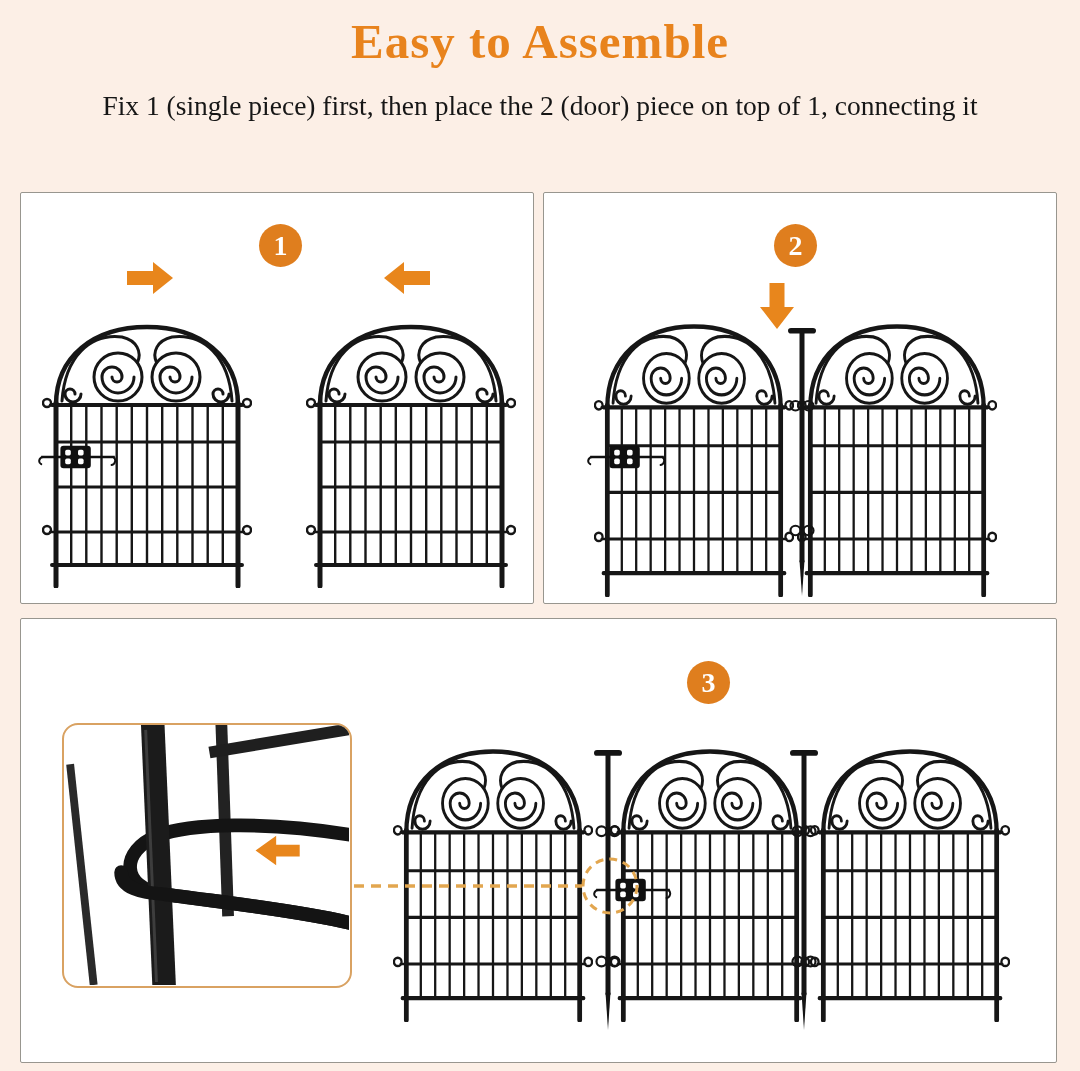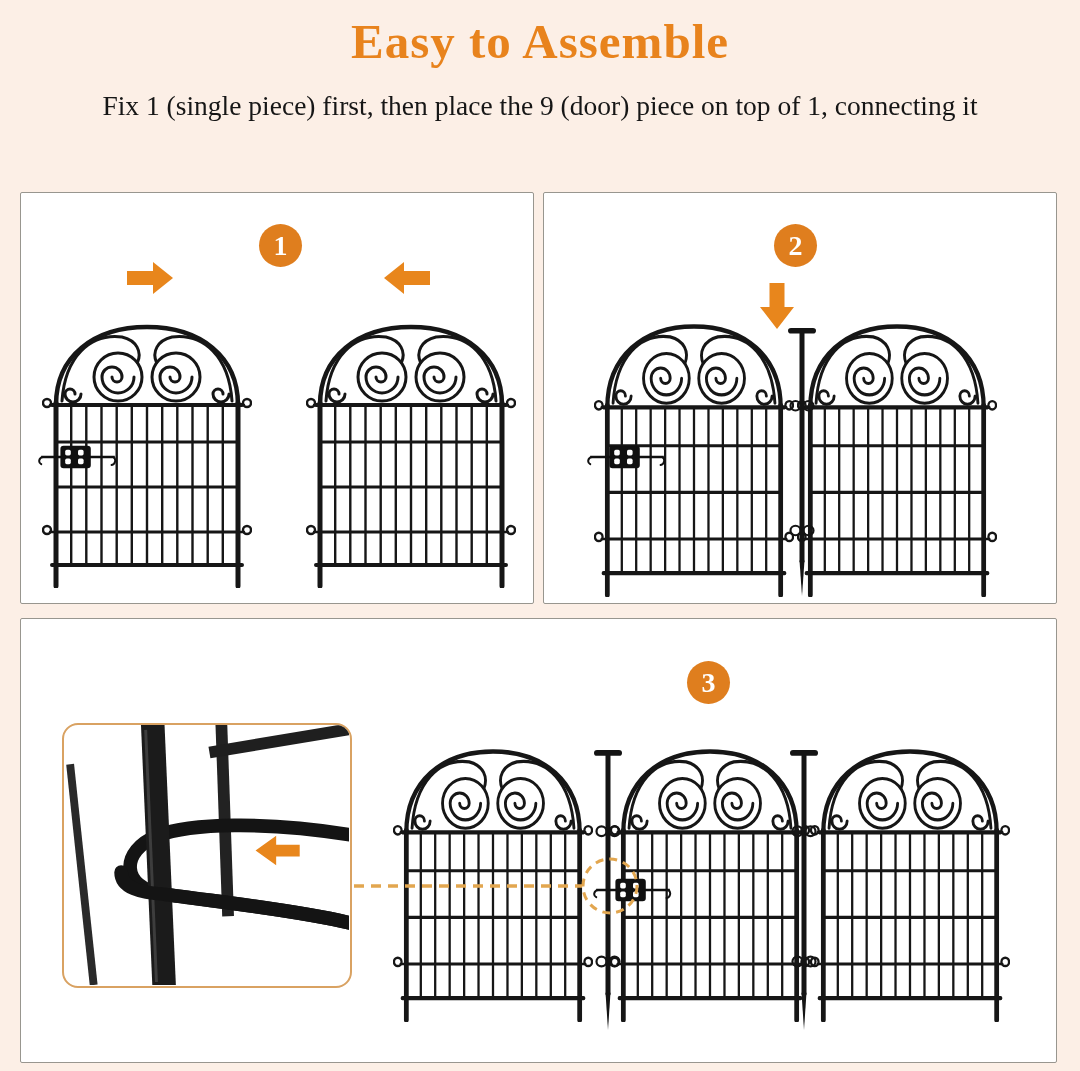--- a/index.html
+++ b/index.html
@@ -40,21 +40,21 @@
     position:absolute;left:62px;top:723px;width:290px;height:265px;
     border:2.5px solid var(--inset-border,#D9A262);border-radius:16px;
     background:#ffffff;box-sizing:border-box;overflow:hidden;z-index:4;
   }
 </style>
 </head>
 <body>
 
 <div class="page-title">Easy to Assemble</div>
 <div class="subtitle">
-  <div>Fix 1 (single piece) first, then place the 9 (door) piece on top of 1, connecting it</div>
+  <div>Fix 1 (single piece) first, then place the 2 (door) piece on top of 1, connecting it</div>
 </div>
 
 <div class="panel" id="panel-1"></div>
 <div class="panel" id="panel-2"></div>
 <div class="panel" id="panel-3"></div>
 
 <div class="badge" id="badge-1">1</div>
 <div class="badge" id="badge-2">2</div>
 <div class="badge" id="badge-3">3</div>
 

